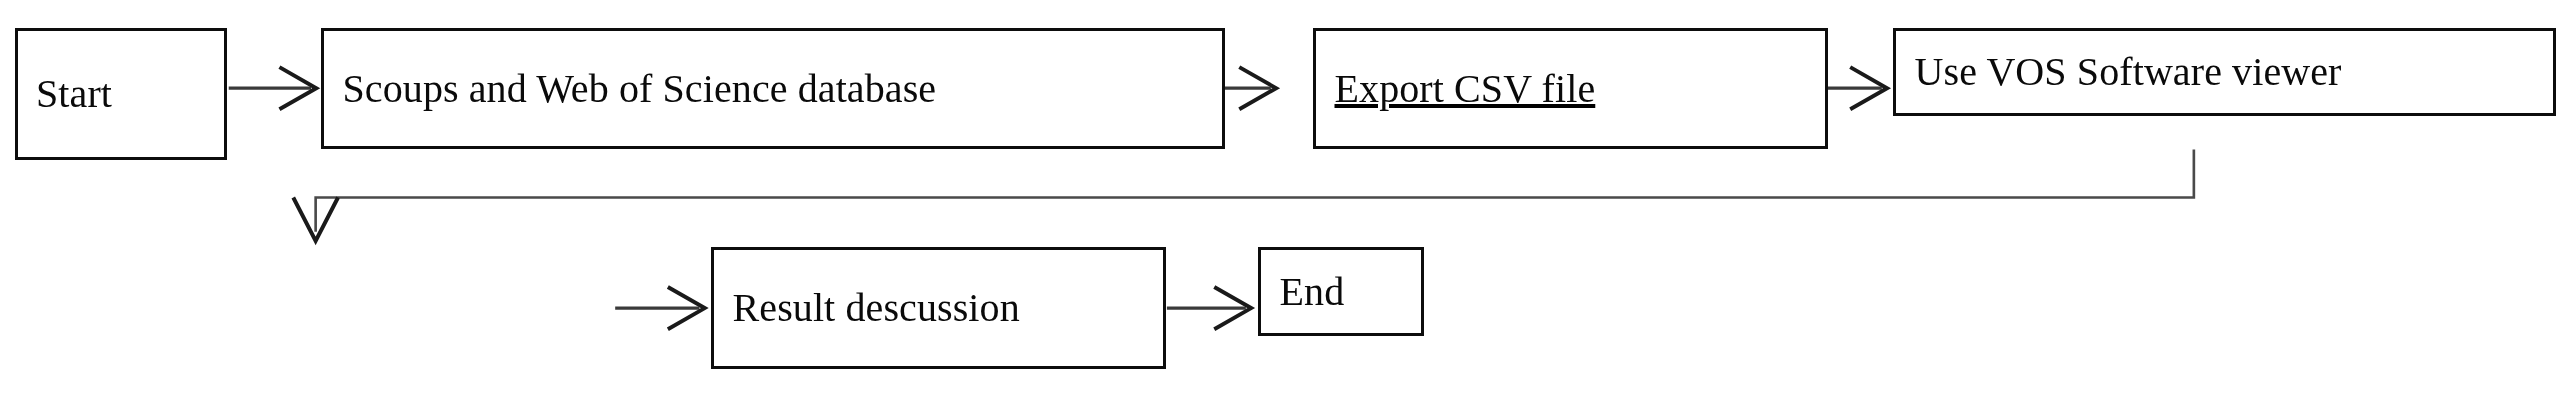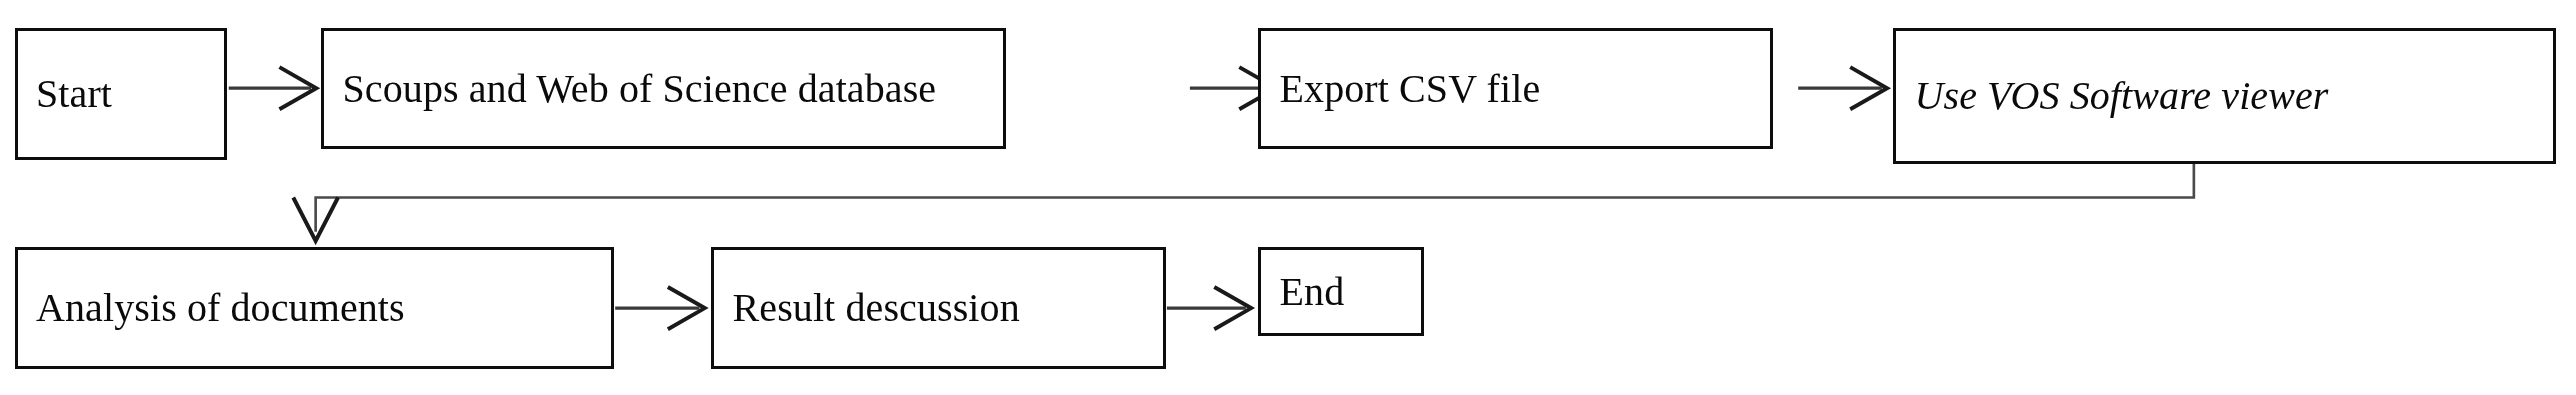--- a/index.html
+++ b/index.html
@@ -32,23 +32,23 @@
     white-space: nowrap;
     color: #0a0a0a;
     font-family: "Liberation Serif", serif;
     font-size: 40px;
     line-height: 1;
     letter-spacing: 0.1px;
     padding-left: 18.5px;
   }
   
   #node-start        { left: 14.5px;   top: 28px;  width: 212px;  height: 132px; }
-  #node-databases    { left: 321px;  top: 28px;  width: 685px; height: 121px; }
-  #node-export-csv   { left: 1258px; top: 28px;  width: 515px;  height: 121px; }
-  #node-vos-viewer   { left: 1893px; top: 28px;  width: 663px; height: 136px; font-style: italic; }
+  #node-databases    { left: 321px;  top: 28px;  width: 904px; height: 121px; }
+  #node-export-csv   { left: 1313px; top: 28px;  width: 515px;  height: 121px; text-decoration: underline; }
+  #node-vos-viewer   { left: 1893px; top: 28px;  width: 663px; height: 88px; }
   
   #node-analysis     { left: 14.5px;   top: 247px; width: 599px;  height: 122px; }
   #node-result       { left: 711px; top: 247px; width: 455px;  height: 122px; text-align: right; }
   #node-end          { left: 1258px; top: 247px; width: 166px;  height: 89px; }
 
   #edge-layer {
     position: absolute;
     left: 0;
     top: 0;
     width: 2576px;
@@ -119,23 +119,20 @@
   </div>
 
   <div class="node" id="node-export-csv">
     <span class="node-label">Export CSV file</span>
   </div>
 
   <div class="node" id="node-vos-viewer">
     <span class="node-label">Use VOS Software viewer</span>
   </div>
 
-  <div class="node" id="node-analysis">
-    <span class="node-label">Analysis of documents</span>
-  </div>
 
   <div class="node" id="node-result">
     <span class="node-label">Result descussion</span>
   </div>
 
   <div class="node" id="node-end">
     <span class="node-label">End</span>
   </div>
 
 </div>

